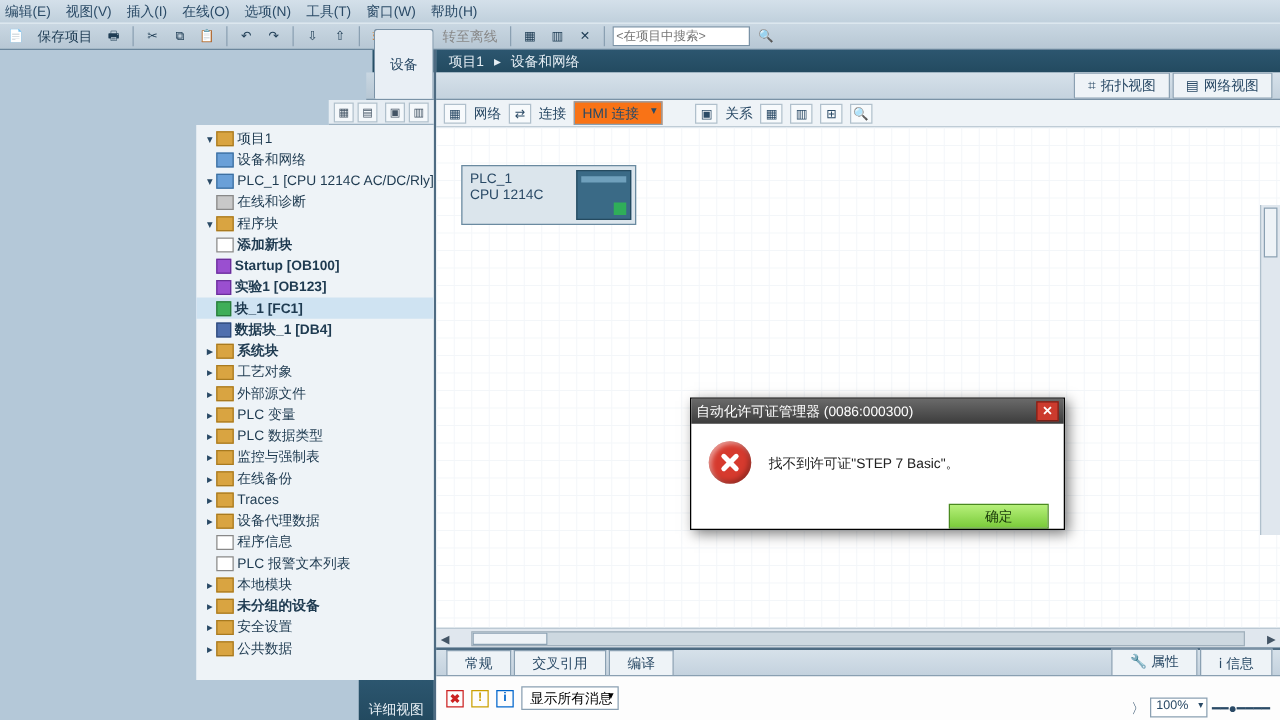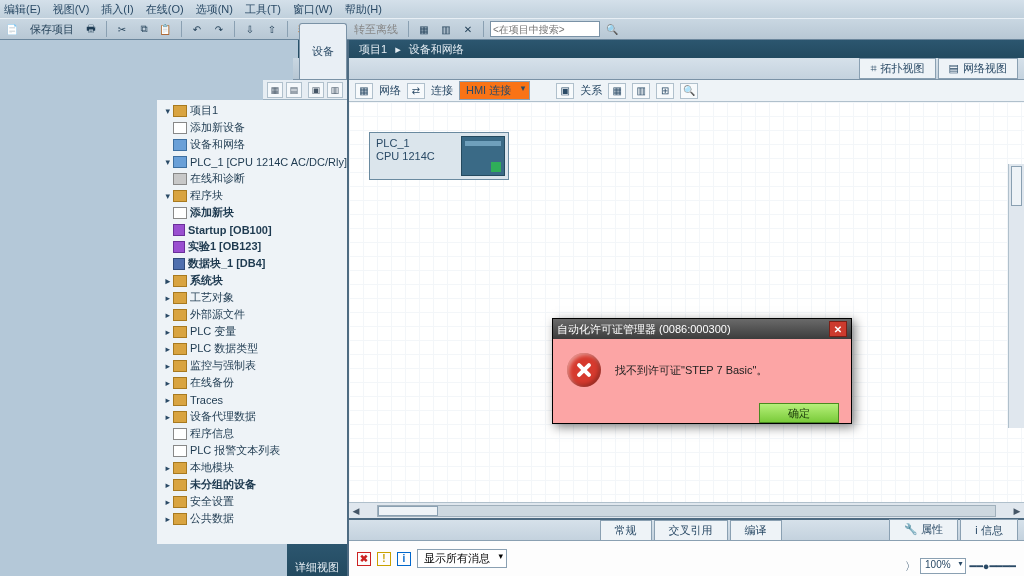--- a/index.html
+++ b/index.html
@@ -70,34 +70,34 @@
   .hscroll { height:16px; background:#e0e7ee; border-top:1px solid #b0c0cc; display:flex; align-items:center;}
   .hscroll .track{ flex:1; height:12px; background:#cdd8e0; margin:0 14px; border:1px solid #a0b0bc; position:relative;}
   .hscroll .thumb{ position:absolute; left:0; top:0; bottom:0; width:60px; background:#eef3f7; border:1px solid #8aa0b2;}
   .hscroll .ar{ width:14px; text-align:center; color:#456; font-size:9px;}
   .zoom { position:absolute; right:8px; bottom:2px; display:flex; align-items:center; gap:4px; color:#2a4a66;}
   .zoom .dd{ border:1px solid #8aa0b2; background:#fff; padding:0 14px 3px 4px; position:relative; font-size:10px;}
   .zoom .dd:after{content:"▾"; position:absolute; right:2px; top:0; font-size:8px;}
 
   
   .info-panel { height:58px; border-top:2px solid #4e6b82; display:flex; flex-direction:column;}
-  .info-tabs { height:20px; background:linear-gradient(#d6e1ea,#c4d2de); display:flex; align-items:flex-end; padding-left:8px; gap:2px; position:relative;justify-content:center;}
+  .info-tabs { height:20px; background:linear-gradient(#d6e1ea,#c4d2de); display:flex; align-items:flex-end; padding-left:8px; gap:2px; position:relative;}
   .info-tabs .t { border:1px solid #8aa0b2; background:#eef3f7; padding:2px 14px; border-bottom:none; color:#2a4a66;}
   .info-tabs .right-tabs { position:absolute; right:6px; bottom:0; display:flex; gap:2px;}
   .info-body { flex:1; background:#fdfdfd; border-top:1px solid #8aa0b2; display:flex; align-items:center; padding:4px 8px; gap:6px;}
   .info-body .badge{ width:14px; height:14px; border:1px solid #999; display:flex;align-items:center;justify-content:center; font-size:10px; font-weight:bold;}
-  .info-body .dd{ border:1px solid #8aa0b2; background:#fff; padding:1px 16px 1px 6px; position:relative;}
+  .info-body .dd{ border:1px solid #8aa0b2; background:#fff; padding:1px 4px 1px 6px; position:relative;}
   .info-body .dd:after{content:"▾"; position:absolute; right:3px; top:1px; font-size:9px;}
 
   
   .vscroll { position:absolute; top:62px; right:0; bottom:74px; width:16px; background:#e0e7ee; border-left:1px solid #b0c0cc;}
   .vscroll .thumb{ position:absolute; top:2px; left:2px; right:2px; height:40px; background:#eef3f7; border:1px solid #8aa0b2;}
 
   
-  .dialog { position:absolute; left:552px; top:318px; width:300px; background:#fca5a5; border:1px solid #000; box-shadow:3px 3px 10px rgba(0,0,0,.5);}
+  .dialog { position:absolute; left:552px; top:318px; width:300px; background:#ffffff; border:1px solid #000; box-shadow:3px 3px 10px rgba(0,0,0,.5);}
   .dialog .titlebar { height:20px; background:linear-gradient(#6a6a6a,#3c3c3c); color:#fff; display:flex; align-items:center; padding:0 4px; font-size:11px;}
   .dialog .titlebar .ttl{ flex:1; }
   .dialog .titlebar .close{ width:18px; height:16px; background:#cc3b2e; color:#fff; border:1px solid #7a1f16; display:flex;align-items:center;justify-content:center; font-size:10px; font-weight:bold;}
   .dialog .body { padding:14px 14px 10px 14px; display:flex; align-items:center; gap:14px;}
   .dialog .erricon { width:34px; height:34px; border-radius:50%; background:#d63a2e; position:relative; flex-shrink:0; box-shadow:inset -2px -2px 4px rgba(0,0,0,.3), inset 2px 2px 4px rgba(255,255,255,.5);}
   .dialog .erricon:before,.dialog .erricon:after{content:"";position:absolute;left:8px;top:15px;width:18px;height:4px;background:#fff;border-radius:2px;}
   .dialog .erricon:before{transform:rotate(45deg);} .dialog .erricon:after{transform:rotate(-45deg);}
   .dialog .msg { color:#222; font-size:11px;}
   .dialog .btns { display:flex; justify-content:flex-end; padding:6px 12px 0;}
   .dialog .btns button { width:80px; height:20px; background:linear-gradient(#b6f07a,#7acb3a); border:1px solid #4a8a20; color:#1a3a0a; font-size:11px;}
@@ -157,25 +157,20 @@
       <div class="ic">▥</div>
     </div>
     <div class="tree">
       <div class="row">
           <span class="tw">▾</span>
           <span class="ic folder"></span>
           <span>项目1</span>
         </div>
       <div class="row indent1">
           <span class="tw"></span>
-          <span class="ic doc"></span>
-          <span>添加新设备</span>
-        </div>
-      <div class="row indent1">
-          <span class="tw"></span>
           <span class="ic device"></span>
           <span>设备和网络</span>
         </div>
       <div class="row indent1">
           <span class="tw">▾</span>
           <span class="ic device"></span>
           <span>PLC_1 [CPU 1214C AC/DC/Rly]</span>
         </div>
       <div class="row indent2">
           <span class="tw"></span>
@@ -194,20 +189,25 @@
         </div>
       <div class="row indent3">
           <span class="tw"></span>
           <span class="ic block-ob"></span>
           <span>Startup [OB100]</span>
         </div>
       <div class="row indent3">
           <span class="tw"></span>
           <span class="ic block-ob"></span>
           <span>实验1 [OB123]</span>
+        </div>
+      <div class="row indent3 selected">
+          <span class="tw"></span>
+          <span class="ic block-fc"></span>
+          <span>块_1 [FC1]</span>
         </div>
       <div class="row indent3">
           <span class="tw"></span>
           <span class="ic block-db"></span>
           <span>数据块_1 [DB4]</span>
         </div>
       <div class="row indent3">
           <span class="tw">▸</span>
           <span class="ic folder"></span>
           <span>系统块</span>

